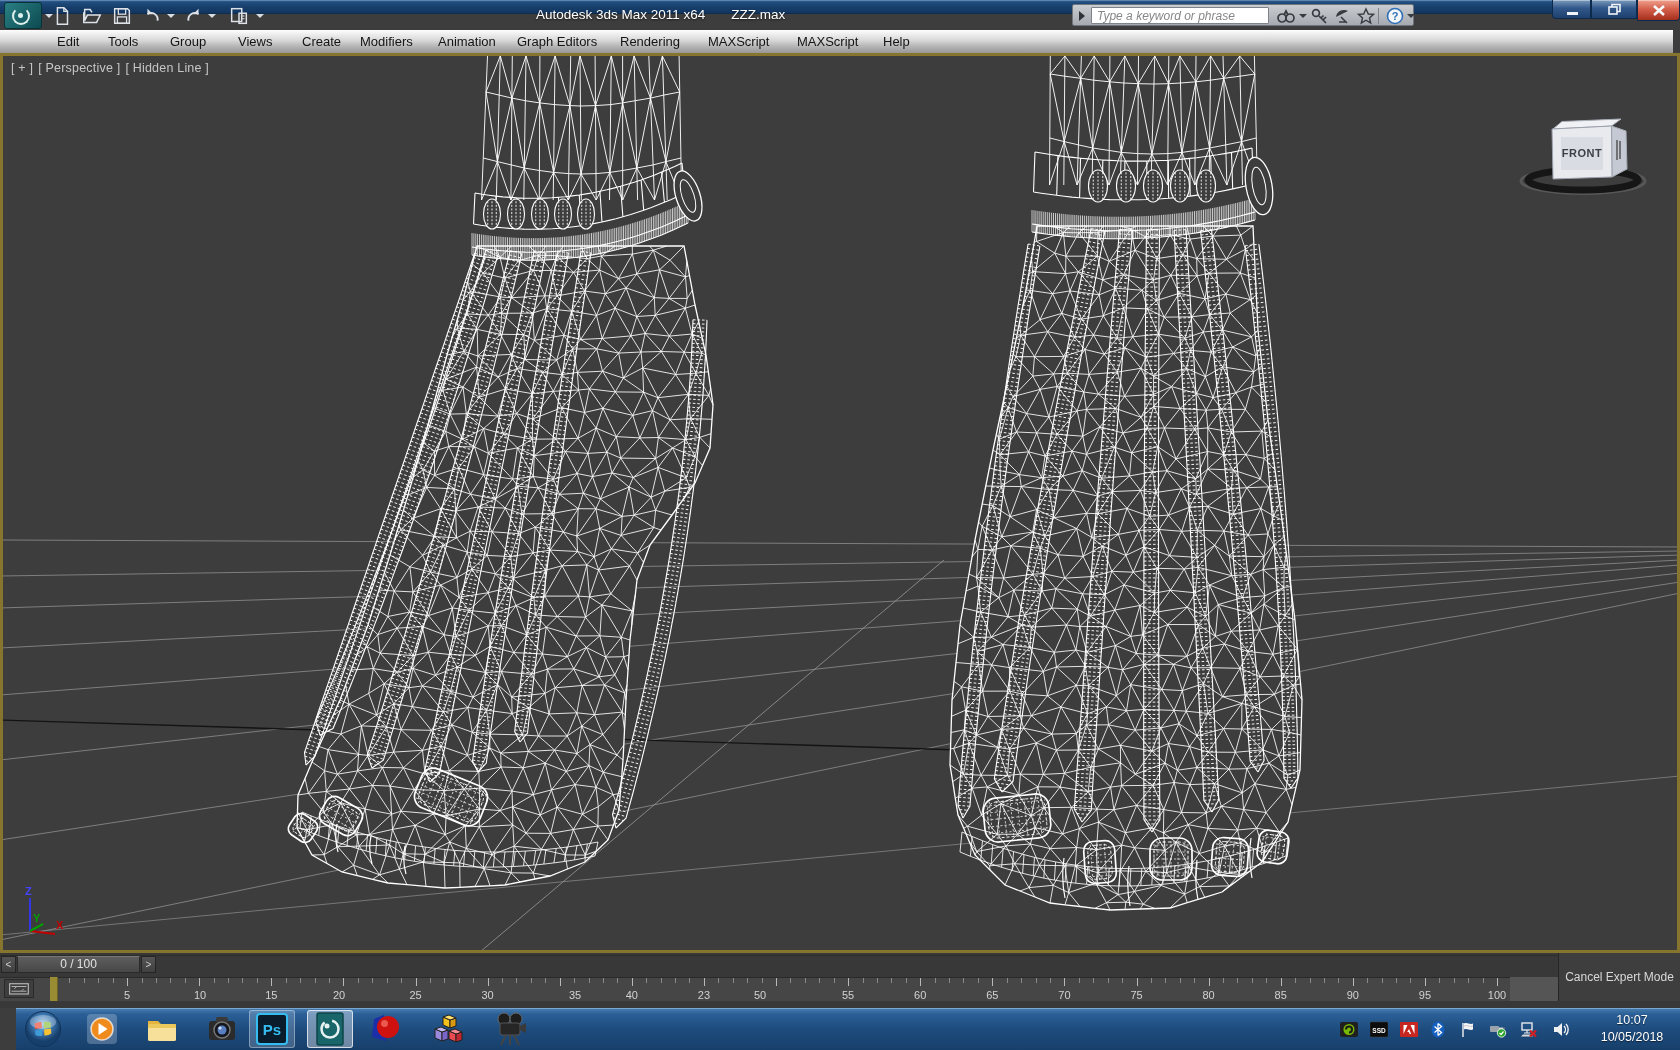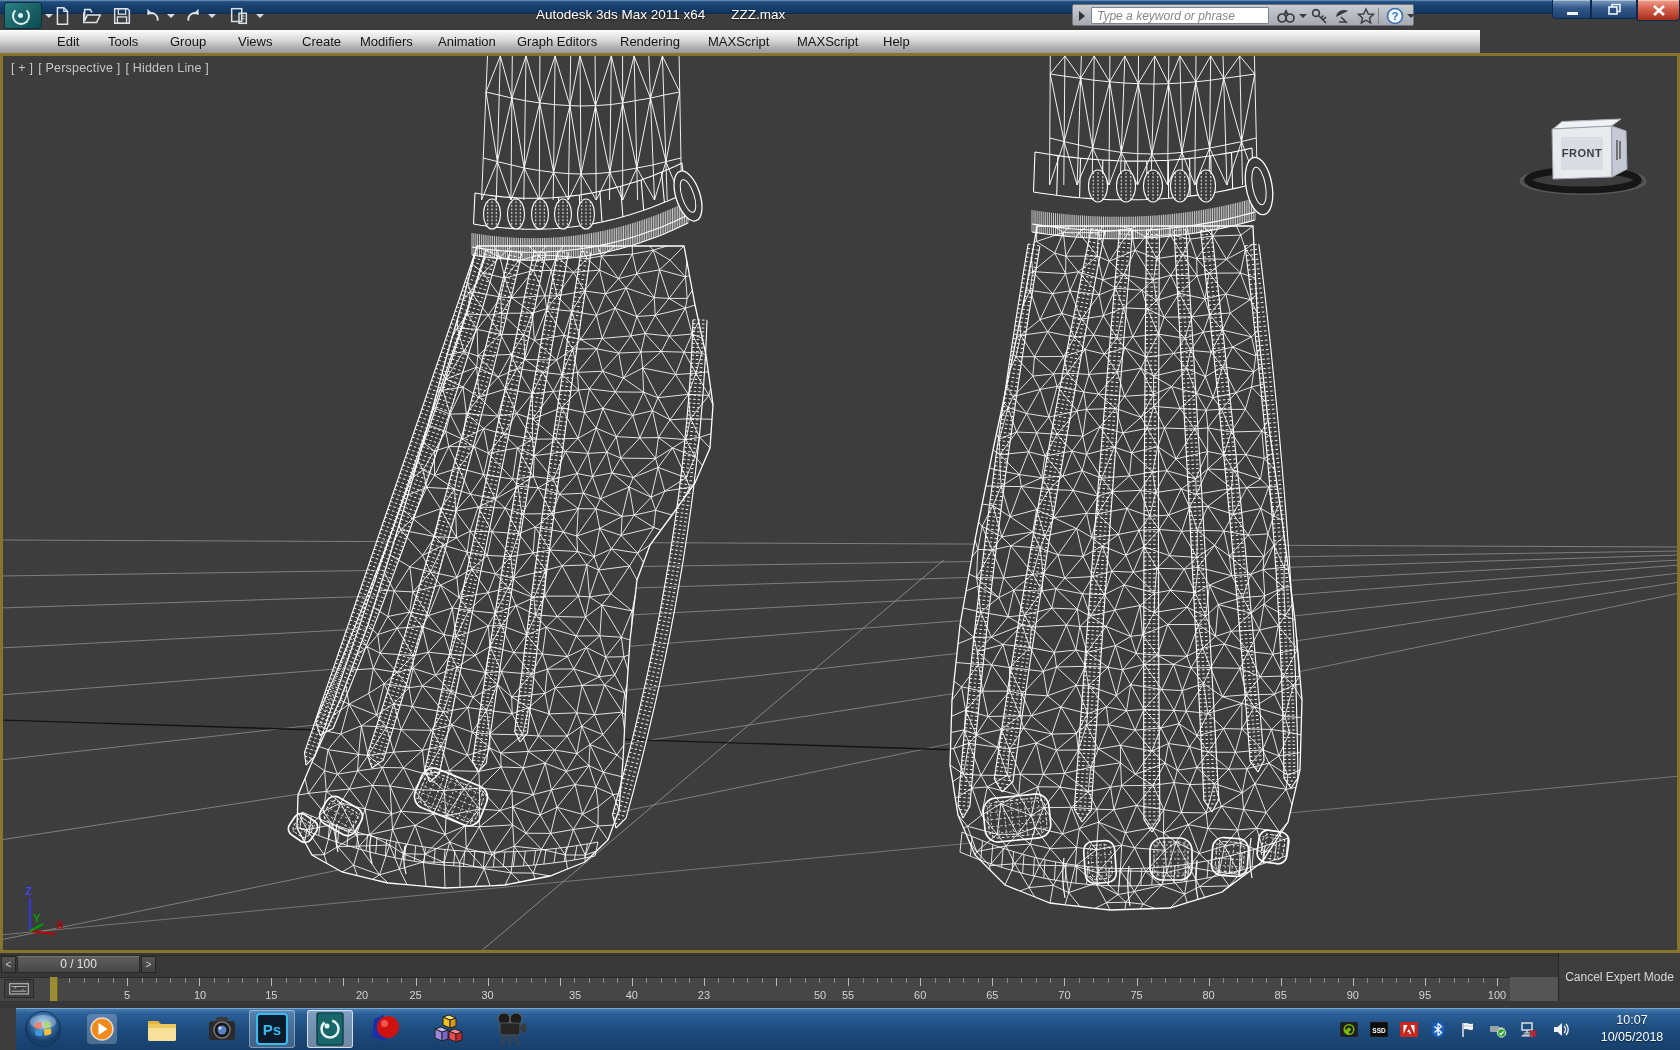--- a/index.html
+++ b/index.html
@@ -20,21 +20,21 @@
 #search{position:absolute;left:18px;top:2px;width:178px;height:17px;border:1px solid #7d838a;font-style:italic;font-size:12px;color:#555;padding:0 5px;background:#fff;border-radius:1px;font-family:"Liberation Sans",sans-serif}
 #search::placeholder{color:#878787}
 .ic-icon{position:absolute;top:2px;width:20px;height:18px}
 .ic-icon svg{width:100%;height:100%}
 #ic-divider{position:absolute;left:305px;top:3px;width:1px;height:16px;background:#7d838a}
 #capbtns{position:absolute;right:0;top:0;height:20px;display:flex}
 .cbtn{height:19px;border:1px solid #0d2a4d;border-top:none;background:linear-gradient(#7c9cbe,#32588a 45%,#1d406e);box-shadow:inset 0 1px 0 rgba(255,255,255,.4);position:relative}
 #btn-min{width:39px;border-radius:0 0 0 4px}
 #btn-max{width:46px}
 #btn-close{width:43px;height:21px;background:linear-gradient(#f0a28f,#d4604c 45%,#a52e1c);border-radius:0 0 4px 0}
-#menubar{position:absolute;left:0;top:30px;width:1480px;height:23px;background:linear-gradient(#fdfdfd,#d8d8d8 45%,#b6b6b6 70%,#989898)}
+#menubar{position:absolute;left:0;top:30px;width:1673px;height:23px;background:linear-gradient(#fdfdfd,#d8d8d8 45%,#b6b6b6 70%,#989898)}
 .menuitem{position:absolute;top:4px;font-size:13px;color:#141414}
 #viewport{position:absolute;left:0;top:53px;width:1680px;height:900px;background:#3d3d3d;border:3px solid #87752e}
 #vplabel{position:absolute;left:8px;top:5px;font-size:12.5px;color:#c6c6c6;letter-spacing:.2px}
 #vplabel span{margin-right:5px}
 #timeline{position:absolute;left:0;top:953px;width:1680px;height:55px;background:#383838}
 #tl-prev,#tl-next{position:absolute;top:3px;width:15px;height:17px;background:linear-gradient(#555,#404040);border:1px solid #252525;color:#ccc;font-size:10px;text-align:center;line-height:15px}
 #tl-prev{left:1px}
 #tl-next{left:141px}
 #tl-slider{position:absolute;left:17px;top:3px;width:123px;height:17px;background:linear-gradient(#5e5e5e,#474747);border:1px solid #2a2a2a;border-top-color:#777;color:#e3e3e3;font-size:12px;text-align:center;line-height:15px}
 #tl-track{position:absolute;left:0;top:2px;width:1558px;height:19px;border-top:1px solid #2c2c2c}
@@ -413,27 +413,27 @@
       <div class="tick" style="left: 1424.9px; height: 8px; background: rgb(184, 184, 184);"></div>
       <div class="tick" style="left: 1439.32px; height: 5px; background: rgb(138, 138, 138);"></div>
       <div class="tick" style="left: 1453.74px; height: 5px; background: rgb(138, 138, 138);"></div>
       <div class="tick" style="left: 1468.16px; height: 5px; background: rgb(138, 138, 138);"></div>
       <div class="tick" style="left: 1482.58px; height: 5px; background: rgb(138, 138, 138);"></div>
       <div class="tick" style="left: 1497px; height: 8px; background: rgb(184, 184, 184);"></div>
       <div class="ticknum" style="left: 55px; color: rgb(51, 50, 31);">0</div>
       <div class="ticknum" style="left: 127.1px;">5</div>
       <div class="ticknum" style="left: 200px;">10</div>
       <div class="ticknum" style="left: 271.3px;">15</div>
-      <div class="ticknum" style="left: 362px; text-align: right;">20</div>
+      <div class="ticknum" style="left: 339px; text-align: right;">20</div>
       <div class="ticknum" style="left: 415.5px;">25</div>
       <div class="ticknum" style="left: 487.6px;">30</div>
       <div class="ticknum" style="left: 575px;">35</div>
       <div class="ticknum" style="left: 631.8px;">40</div>
       <div class="ticknum" style="left: 703.9px;">23</div>
-      <div class="ticknum" style="left: 820px;">50</div>
+      <div class="ticknum" style="left: 760px;">50</div>
       <div class="ticknum" style="left: 848.1px;">55</div>
       <div class="ticknum" style="left: 920.2px;">60</div>
       <div class="ticknum" style="left: 992.3px;">65</div>
       <div class="ticknum" style="left: 1064.4px;">70</div>
       <div class="ticknum" style="left: 1136.5px;">75</div>
       <div class="ticknum" style="left: 1208.6px;">80</div>
       <div class="ticknum" style="left: 1280.7px;">85</div>
       <div class="ticknum" style="left: 1352.8px;">90</div>
       <div class="ticknum" style="left: 1424.9px;">95</div>
       <div class="ticknum" style="left: 1497px;">100</div>

